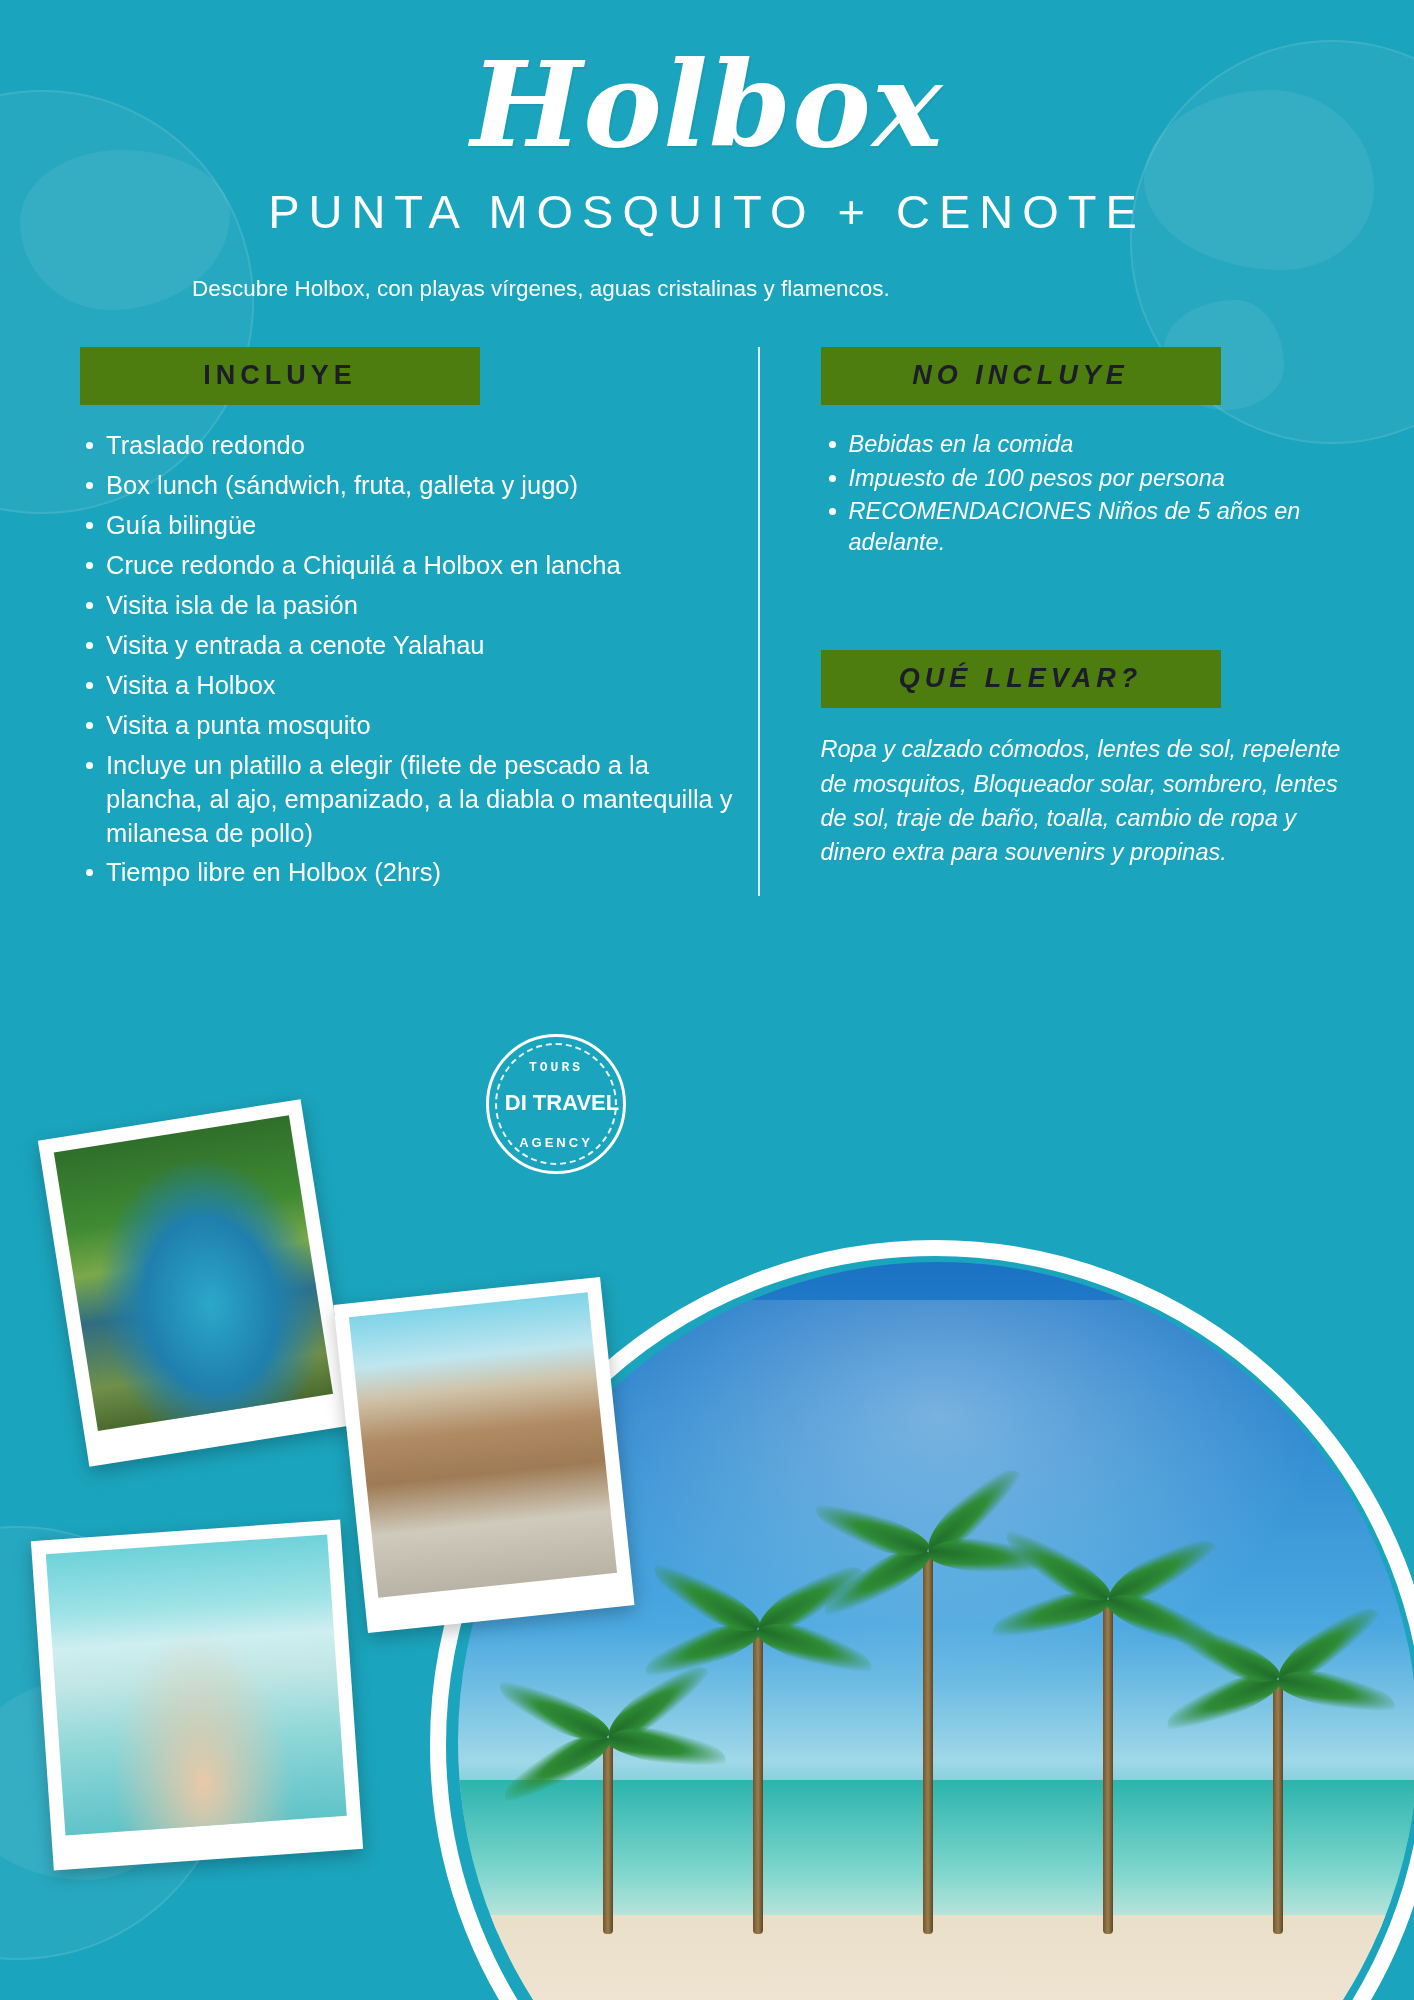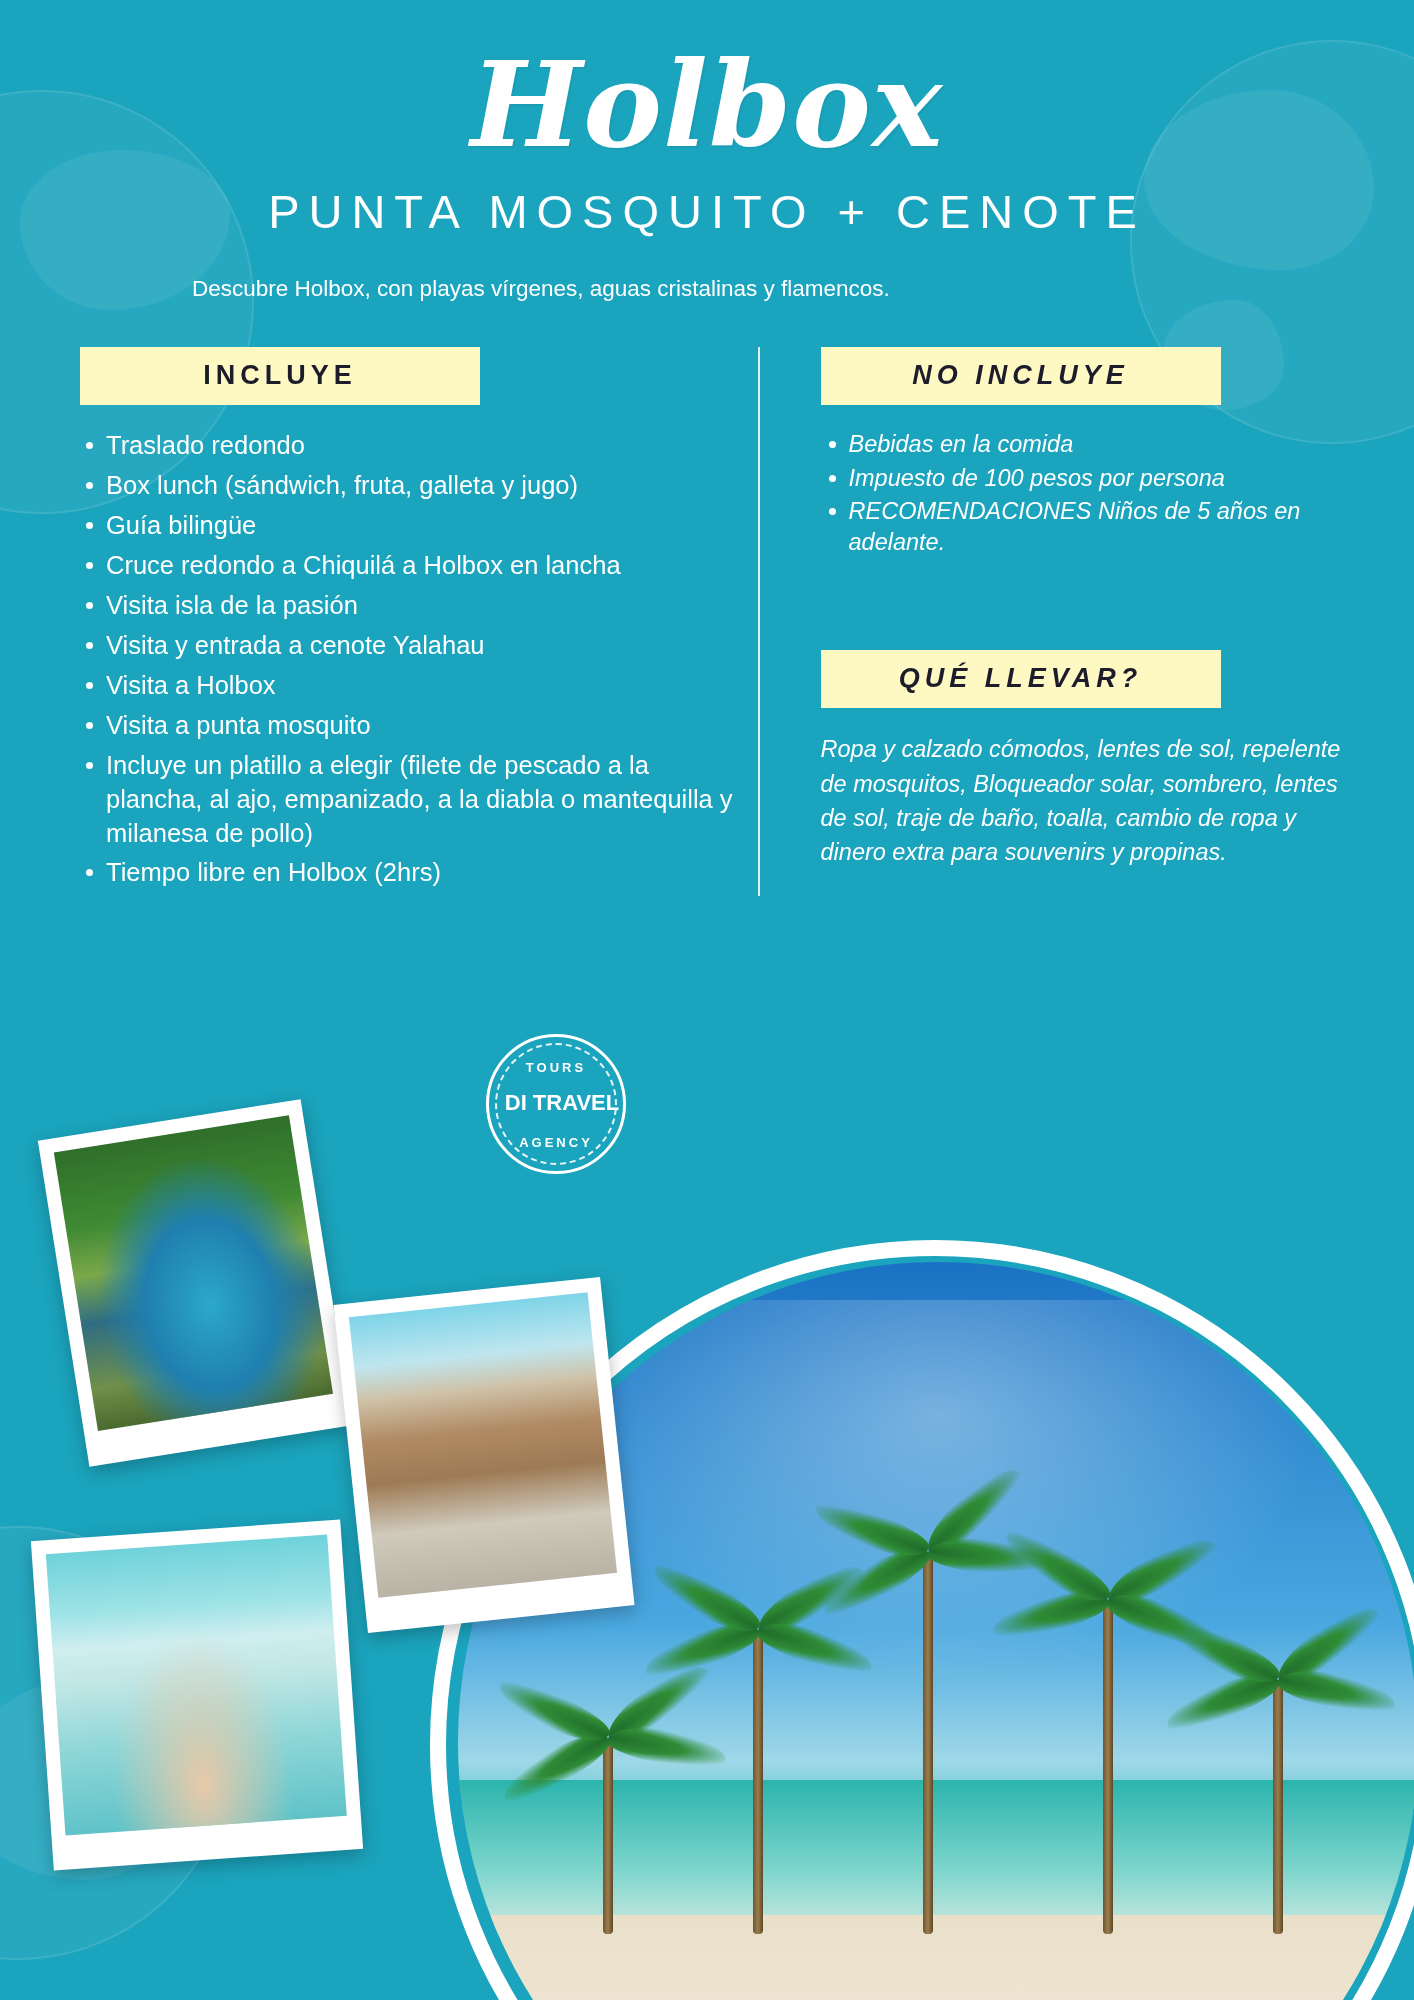--- a/index.html
+++ b/index.html
@@ -83,21 +83,21 @@
     margin-top: 42px;
     padding: 0 60px 0 72px;
     box-sizing: border-box;
   }
   .col-left  { width: 690px; }
   .col-right { width: 600px; padding-left: 55px; box-sizing: border-box;
                border-left: 2px solid rgba(255,255,255,0.85); font-style: italic; }
 
   .section-chip {
     display: block;
-    background: #fef9c3;
+    background: #4d7c0f;
     color: #1c1c2b;
     font-weight: bold;
     font-size: 27px;
     letter-spacing: 5px;
     text-align: center;
     padding: 13px 10px 14px 10px;
     box-sizing: border-box;
   }
   .chip-incluye    { width: 400px; margin-left: 8px; }
   .chip-noincluye  { width: 400px; margin-left: 6px; }
@@ -164,21 +164,21 @@
     letter-spacing: 0px;
   }
   .stamp .top-word, .stamp .bottom-word {
     position: absolute;
     left: 0; right: 0;
     text-align: center;
     font-size: 13px;
     font-weight: bold;
     letter-spacing: 3px;
   }
-  .stamp .top-word { top: 26px; }
+  .stamp .top-word { top: 26px; font-family: Liberation Mono, monospace; }
   .stamp .bottom-word { bottom: 24px; }
 
   
   .art {
     position: absolute;
     left: 0; right: 0; bottom: 0;
     height: 1000px;
     z-index: 3;
     overflow: hidden;
   }

